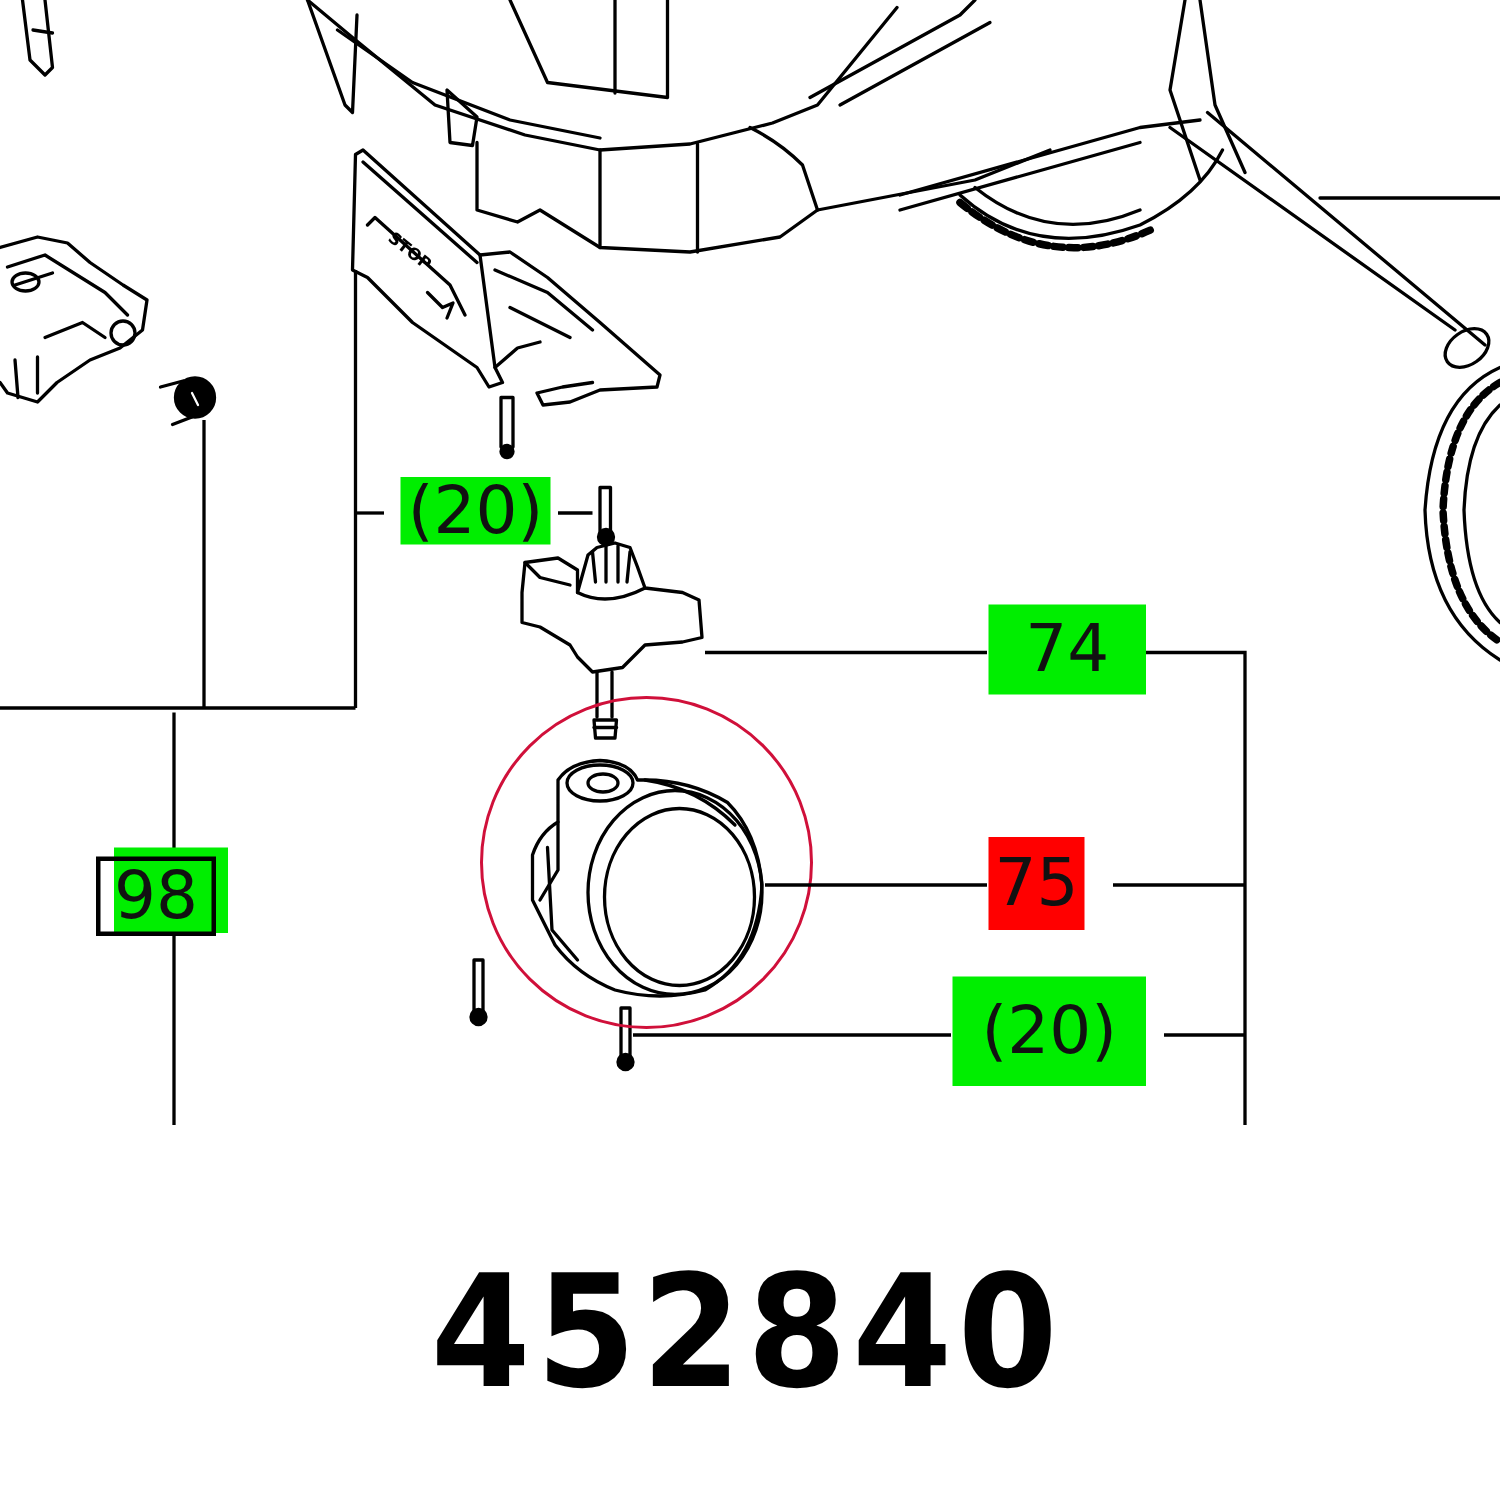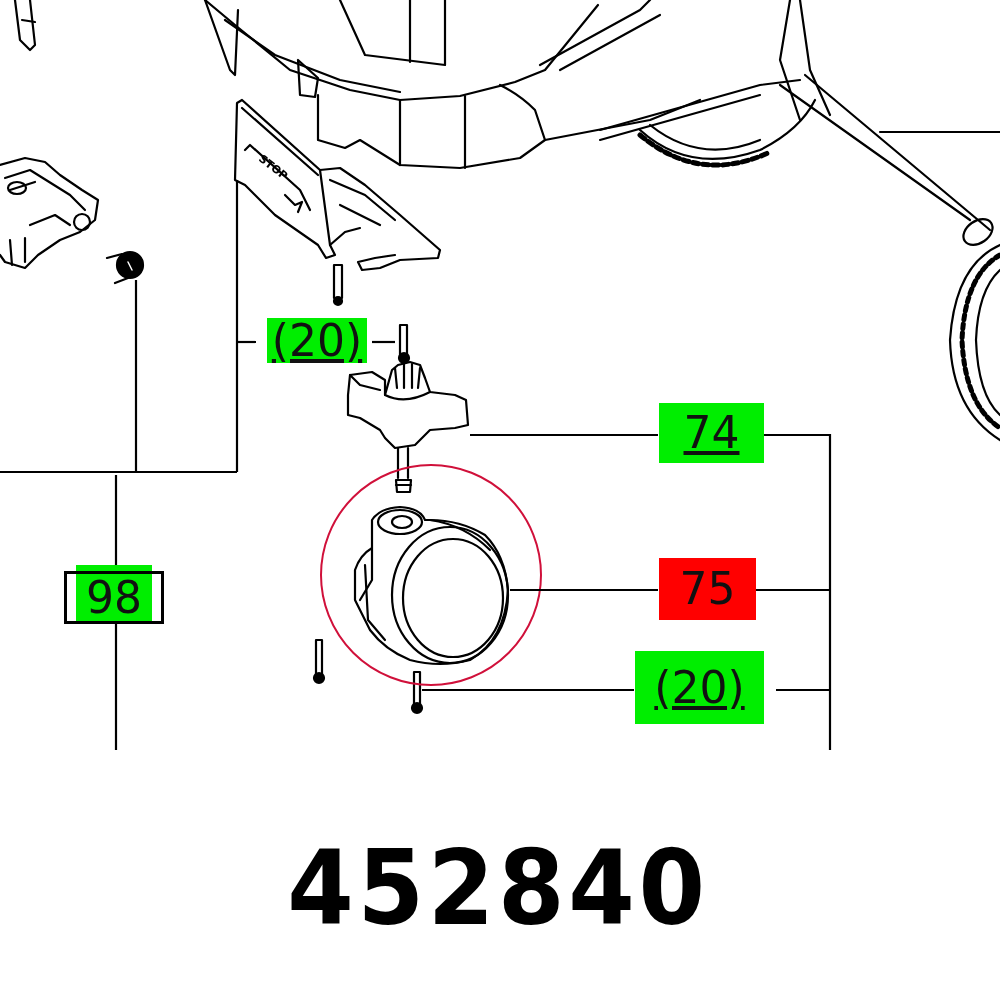--- a/index.html
+++ b/index.html
@@ -9,21 +9,21 @@
     .callout {
       position: absolute;
       font-family: "DejaVu Sans", sans-serif;
       font-size: 44px;
       line-height: 1;
       color: #111111;
       display: flex; align-items: center; justify-content: center;
       box-sizing: border-box;
       cursor: pointer;
     }
-    .green { background: #00ee00; text-decoration: underline; }
+    .green { background: #00ee00; }
     .red { background: #ff0000; }
     .boxed { border: 3px solid #000; background: transparent; }
     .part-number {
       position: absolute;
       left: 270px; top: 828px;
       width: 430px; height: 120px;
       font-family: "DejaVu Sans", sans-serif;
       font-weight: bold;
       font-size: 104px;
       letter-spacing: 4px;
@@ -172,27 +172,27 @@
   </svg>
 
   <div class="callout green" style="left:267px; top:318px; width:100px; height:45px;">
     <span>(20)</span>
   </div>
 
   <div class="callout green" style="left:659px; top:403px; width:105px; height:60px;">
     <span>74</span>
   </div>
 
-  <div class="callout red" style="left:659px; top:558px; width:97px; height:62px;">
+  <div class="callout red" style="left:659px; top:558px; width:64px; height:62px;">
     <span>75</span>
   </div>
 
   <div class="callout green" style="left:635px; top:651px; width:129px; height:73px;">
     <span>(20)</span>
   </div>
 
   <div class="callout green" style="left:76px; top:565px; width:76px; height:57px;"></div>
-  <div class="callout boxed" style="left:64px; top:571px; width:100px; height:53px;">
+  <div class="callout boxed" style="left:64px; top:571px; width:80px; height:53px;">
     <span>98</span>
   </div>
 
   <div class="part-number">452840</div>
 </div>
 
 </body></html>

